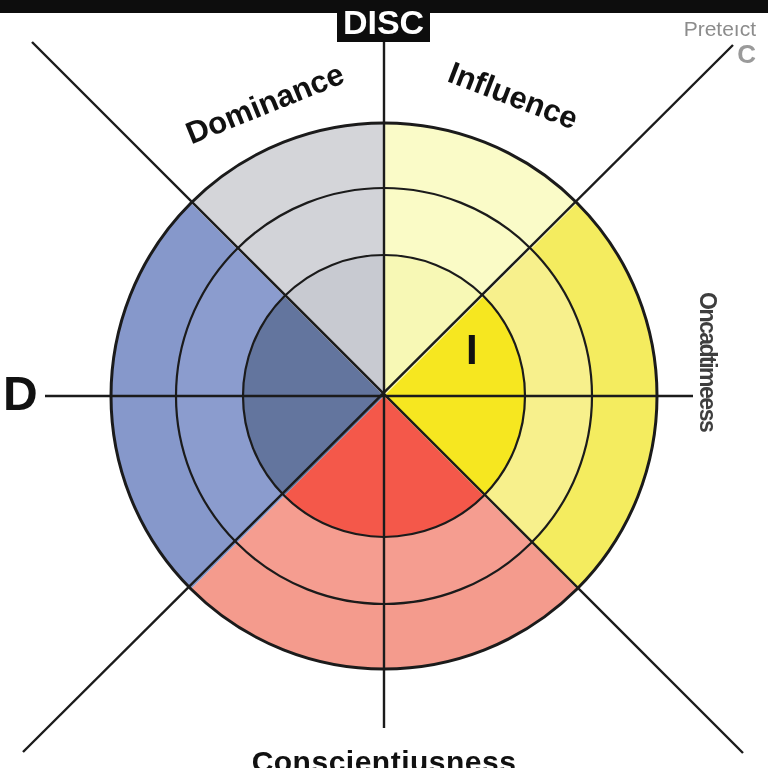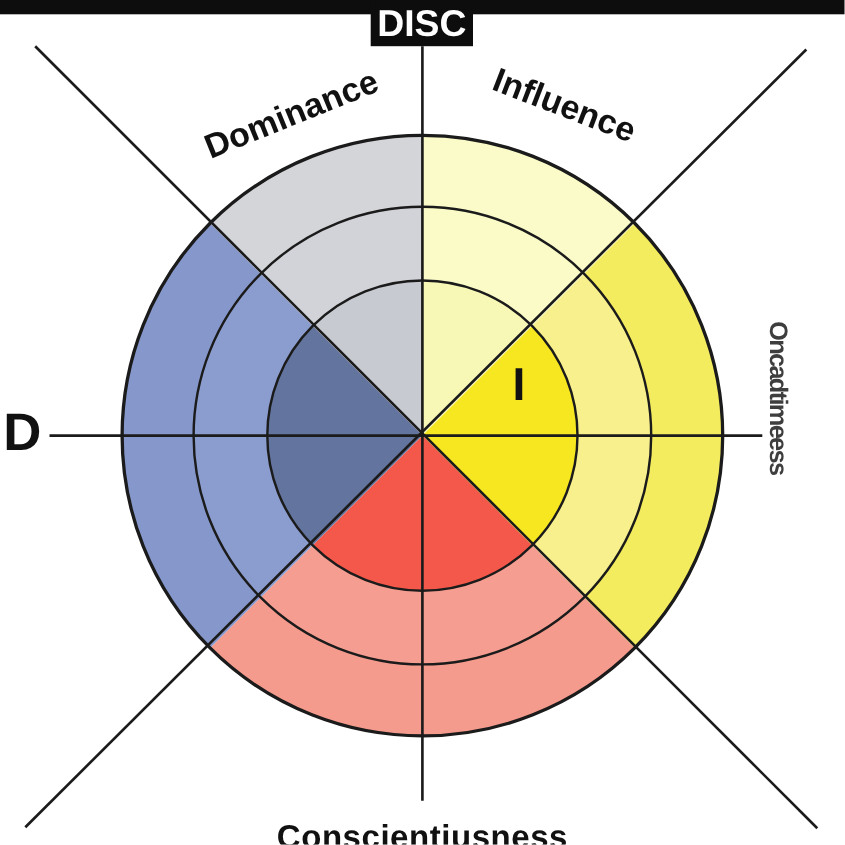--- a/index.html
+++ b/index.html
@@ -60,20 +60,24 @@
       <line x1="384" y1="42" x2="384" y2="728" stroke="#1b1b1b" stroke-width="2.4"></line>
       <line x1="45" y1="396" x2="693" y2="396" stroke="#1b1b1b" stroke-width="2.4"></line>
       <line x1="32" y1="42" x2="743" y2="753" stroke="#1b1b1b" stroke-width="2.4"></line>
       <line x1="23" y1="752" x2="733" y2="45" stroke="#1b1b1b" stroke-width="2.4"></line>
     </svg>
 
   <div id="disc-box">
     <span>DISC</span>
   </div>
 
+  <div id="watermark">
+    <div class="wm1">Preteıct</div>
+    <div class="wm2">C</div>
+  </div>
 
   <div class="lbl" id="lbl-dominance">Dominance</div>
 
   <div class="lbl" id="lbl-influence">Influence</div>
 
   <div class="lbl" id="lbl-d">D</div>
 
   <div class="lbl" id="lbl-i">I</div>
 
   <div class="lbl" id="lbl-steadiness">Oncadtimeess</div>

